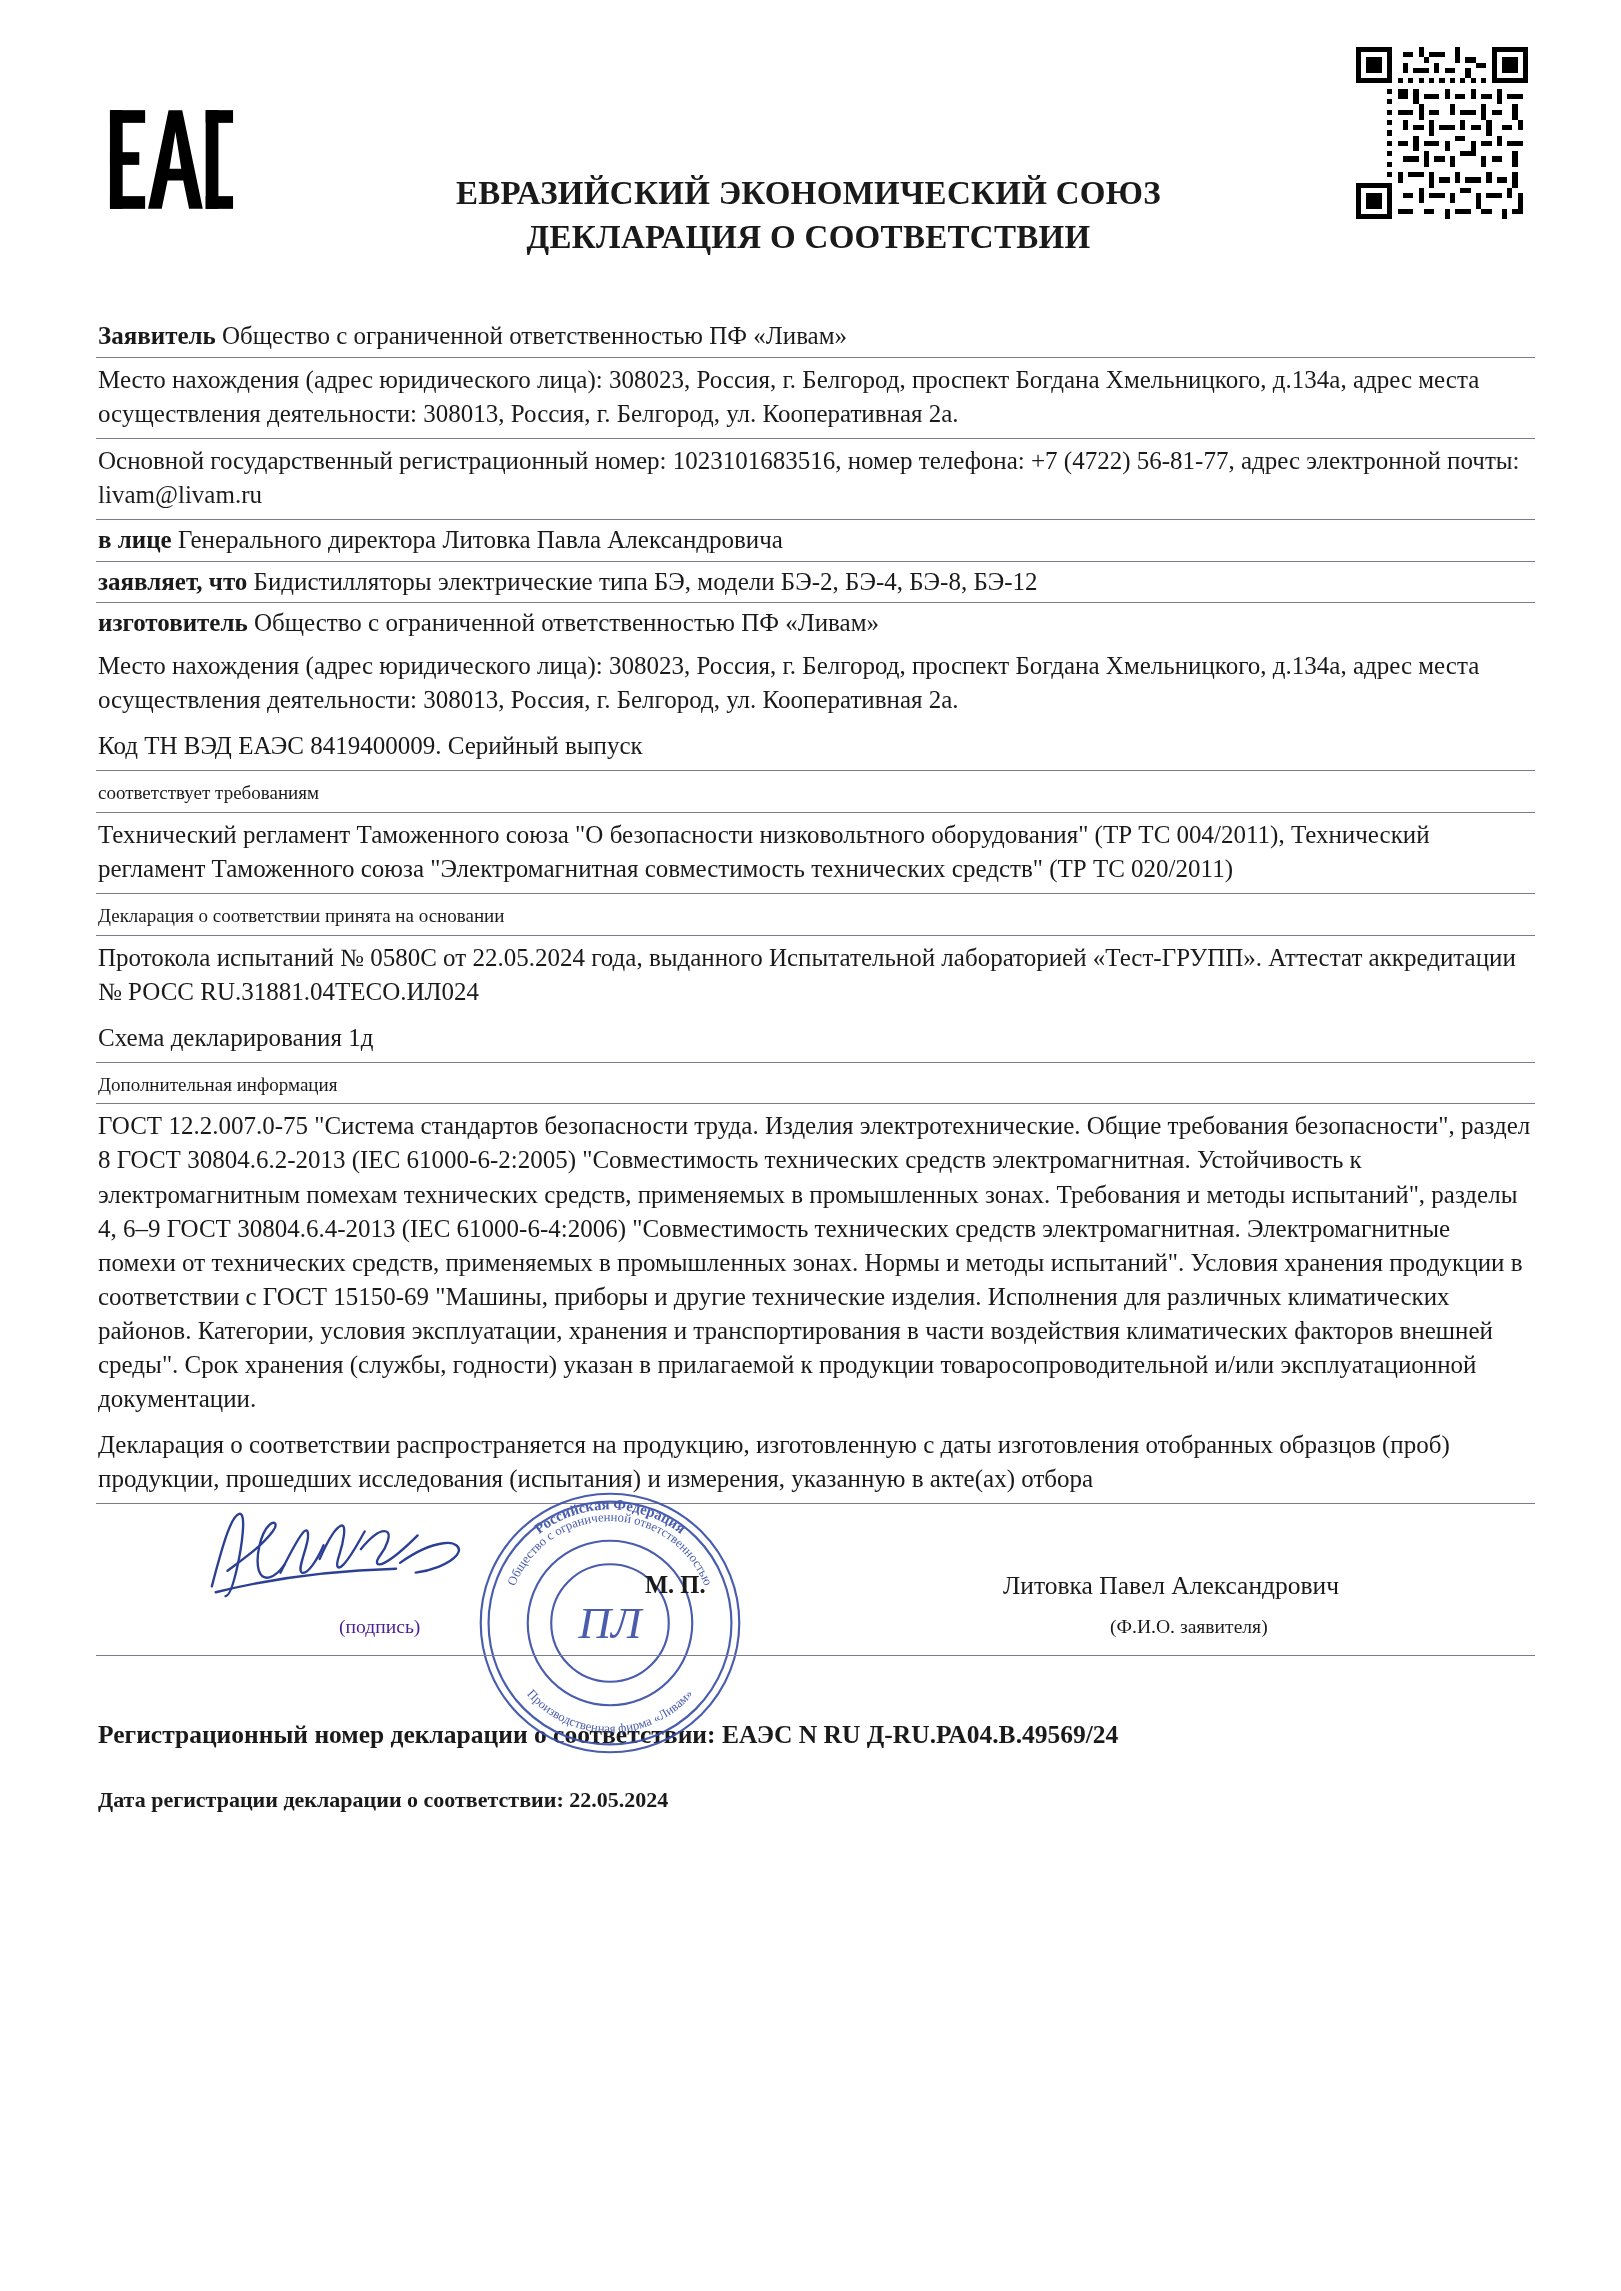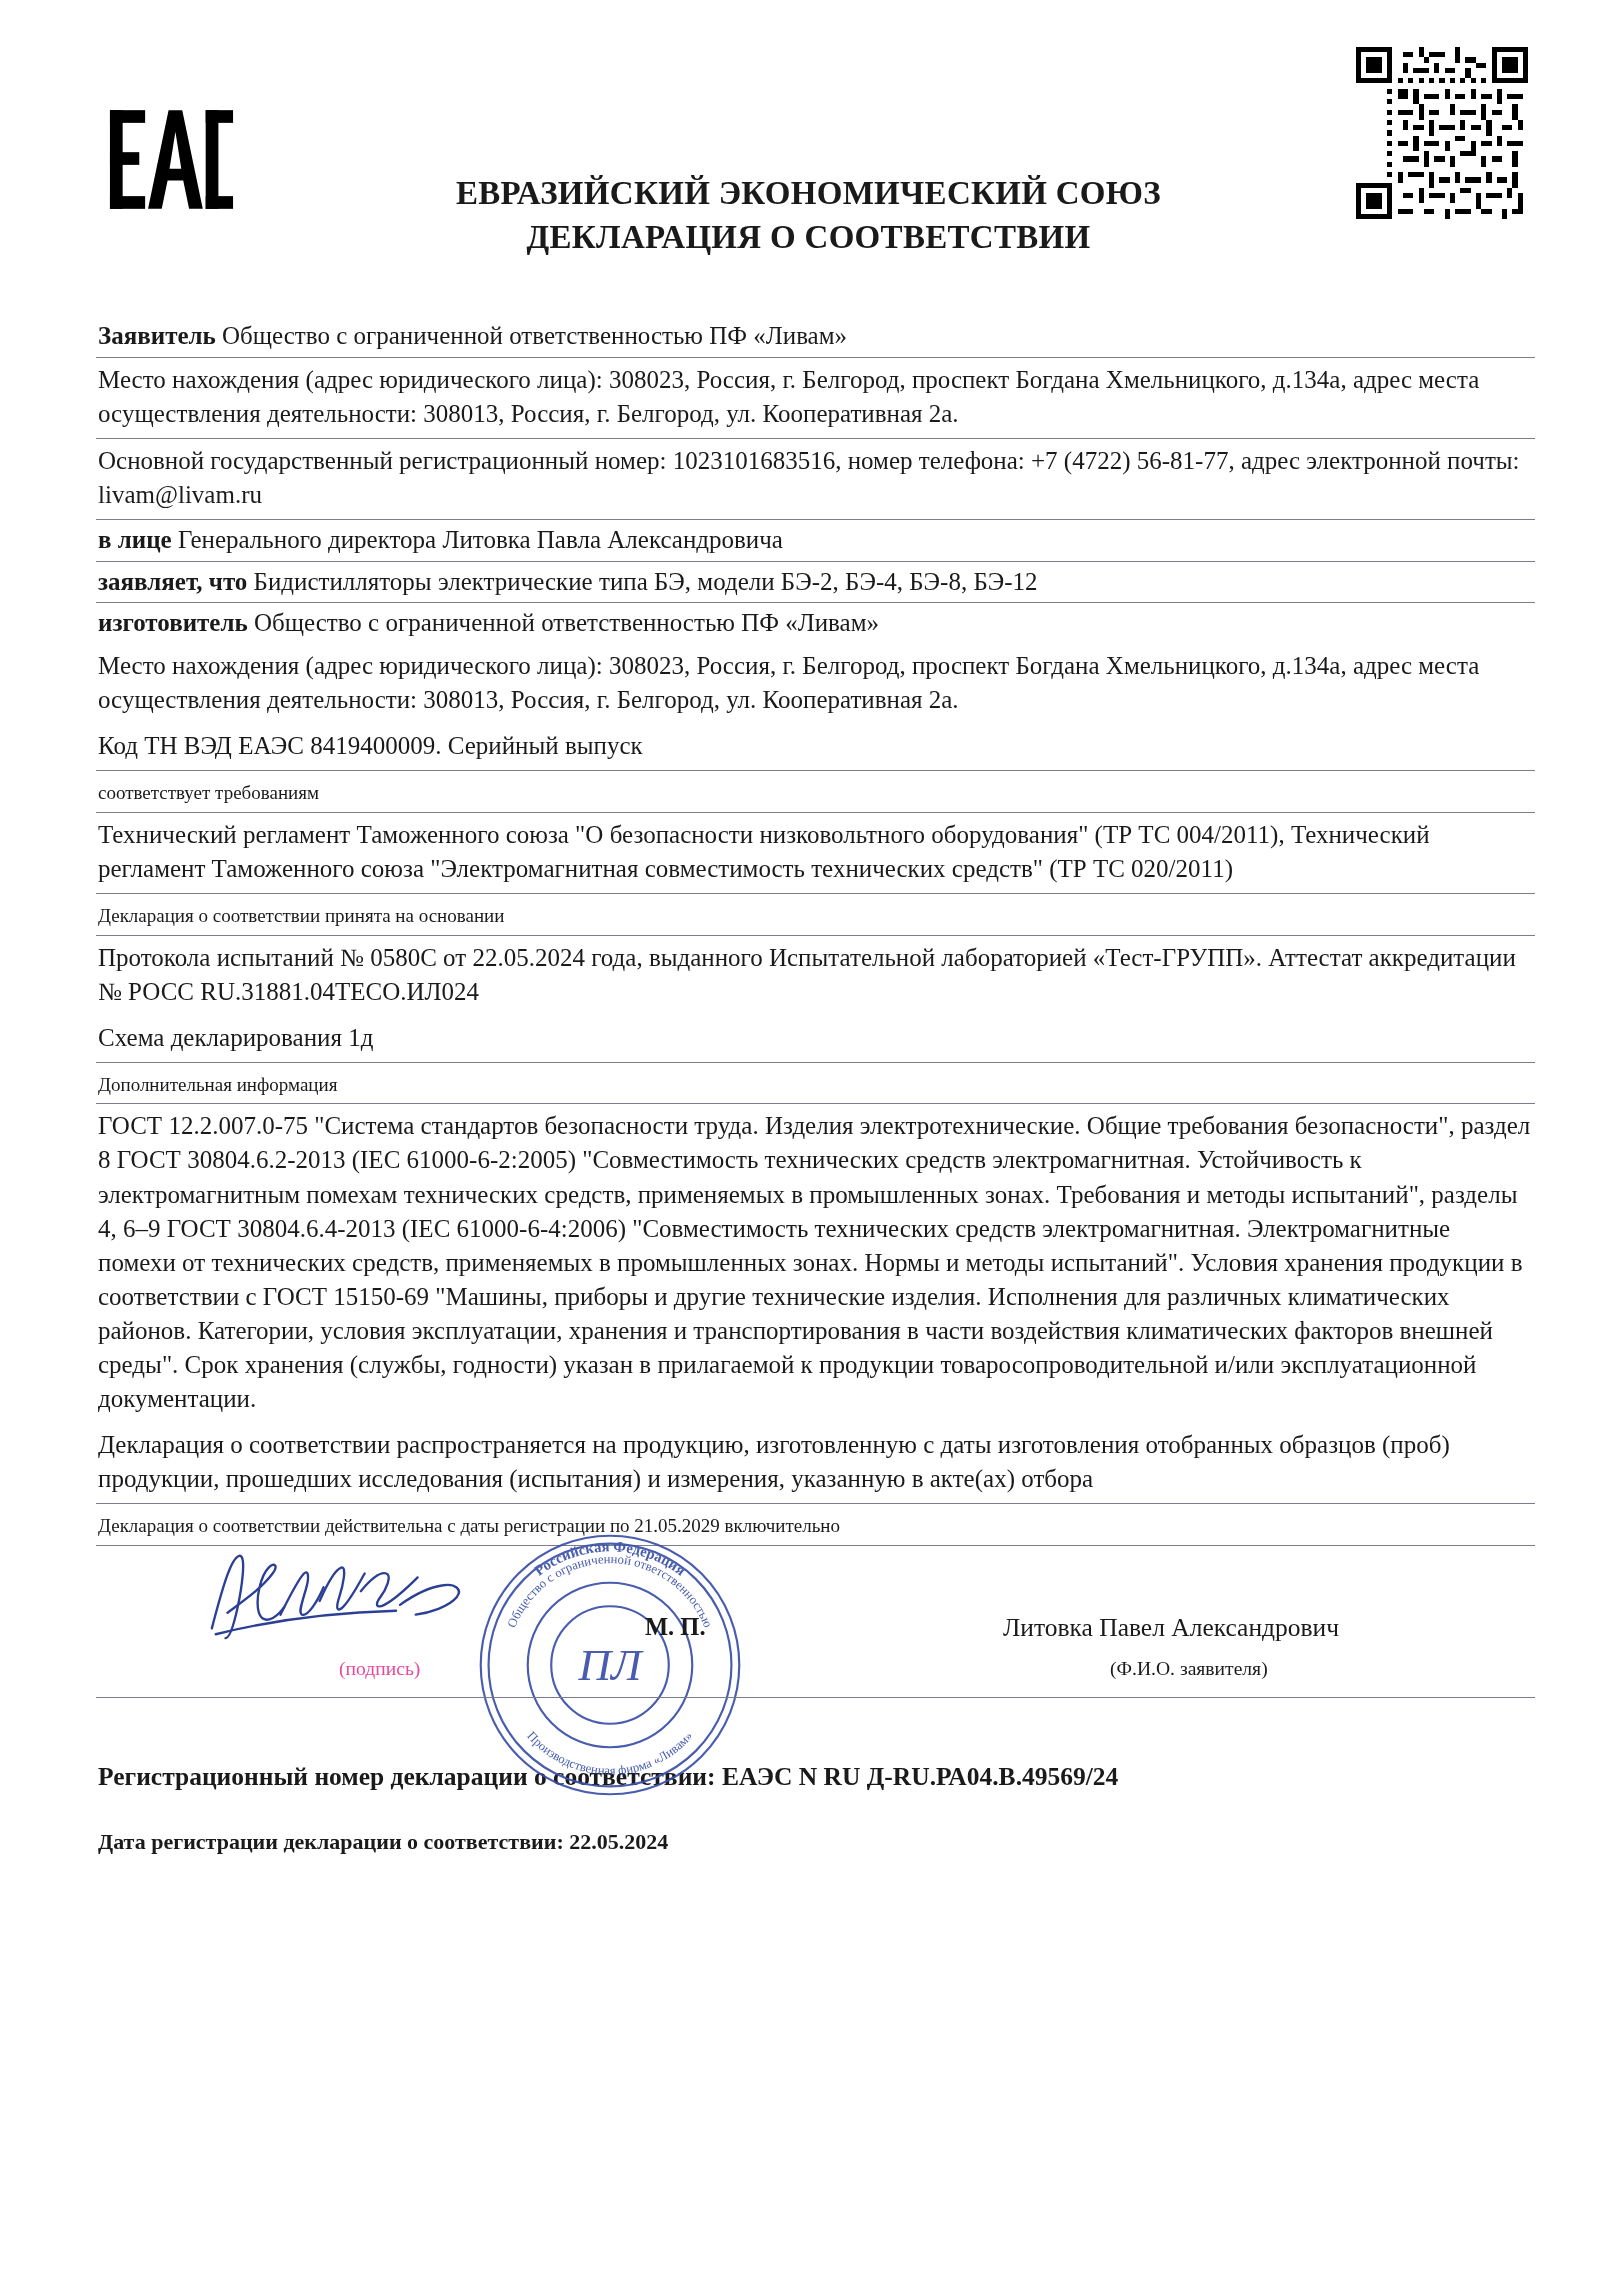--- a/index.html
+++ b/index.html
@@ -115,21 +115,21 @@
     left: 549px;
     top: 61px;
     font-size: 24.5px;
     font-weight: bold;
   }
   .sig-caption {
     position: absolute;
     left: 243px;
     top: 106px;
     font-size: 19.6px;
-    color: #ec4899;
+    color: #4c1d95;
   }
   .fio {
     position: absolute;
     left: 887px;
     top: 61px;
     font-size: 25.5px;
     margin-left: 20px;
   }
   .fio-caption {
     position: absolute;
@@ -375,23 +375,20 @@
     </div>
 
     <div class="row noline">
       <span class="para">ГОСТ 12.2.007.0-75 "Система стандартов безопасности труда. Изделия электротехнические. Общие требования безопасности", раздел 8 ГОСТ 30804.6.2-2013 (IEC 61000-6-2:2005) "Совместимость технических средств электромагнитная. Устойчивость к электромагнитным помехам технических средств, применяемых в промышленных зонах. Требования и методы испытаний", разделы 4, 6–9 ГОСТ 30804.6.4-2013 (IEC 61000-6-4:2006) "Совместимость технических средств электромагнитная. Электромагнитные помехи от технических средств, применяемых в промышленных зонах. Нормы и методы испытаний". Условия хранения продукции в соответствии с ГОСТ 15150-69 "Машины, приборы и другие технические изделия. Исполнения для различных климатических районов. Категории, условия эксплуатации, хранения и транспортирования в части воздействия климатических факторов внешней среды". Срок хранения (службы, годности) указан в прилагаемой к продукции товаросопроводительной и/или эксплуатационной документации.</span>
     </div>
 
     <div class="row">
       <span class="para">Декларация о соответствии распространяется на продукцию, изготовленную с даты изготовления отобранных образцов (проб) продукции, прошедших исследования (испытания) и измерения, указанную в акте(ах) отбора</span>
     </div>
 
-    <div class="row tight">
-      <span class="sect">Декларация о соответствии действительна с даты регистрации по </span><span class="sect">21.05.2029</span><span class="sect"> включительно</span>
-    </div>
 
     <div class="sign-area">
 
       <svg class="sig-img" viewBox="0 0 300 110">
         <g fill="none" stroke="#2b3f94" stroke-width="2.4" stroke-linecap="round">
           <path d="M8,86 C20,40 28,14 36,12 C44,10 38,48 34,66 C30,84 26,96 22,96"></path>
           <path d="M24,70 C40,58 58,46 70,30 C76,22 72,18 66,24 C58,32 52,56 56,70 C60,82 72,78 82,64"></path>
           <path d="M78,72 C88,52 96,36 102,30 C106,26 108,32 104,46 C100,60 96,70 100,72 C106,74 116,58 122,44"></path>
           <path d="M118,58 C126,40 134,26 140,24 C146,22 142,42 138,54 C134,66 136,70 142,64 C150,56 158,40 164,30"></path>
           <path d="M160,48 C170,36 180,28 186,30 C192,32 186,46 180,54 C174,62 176,66 184,62 C196,56 210,42 218,34"></path>

